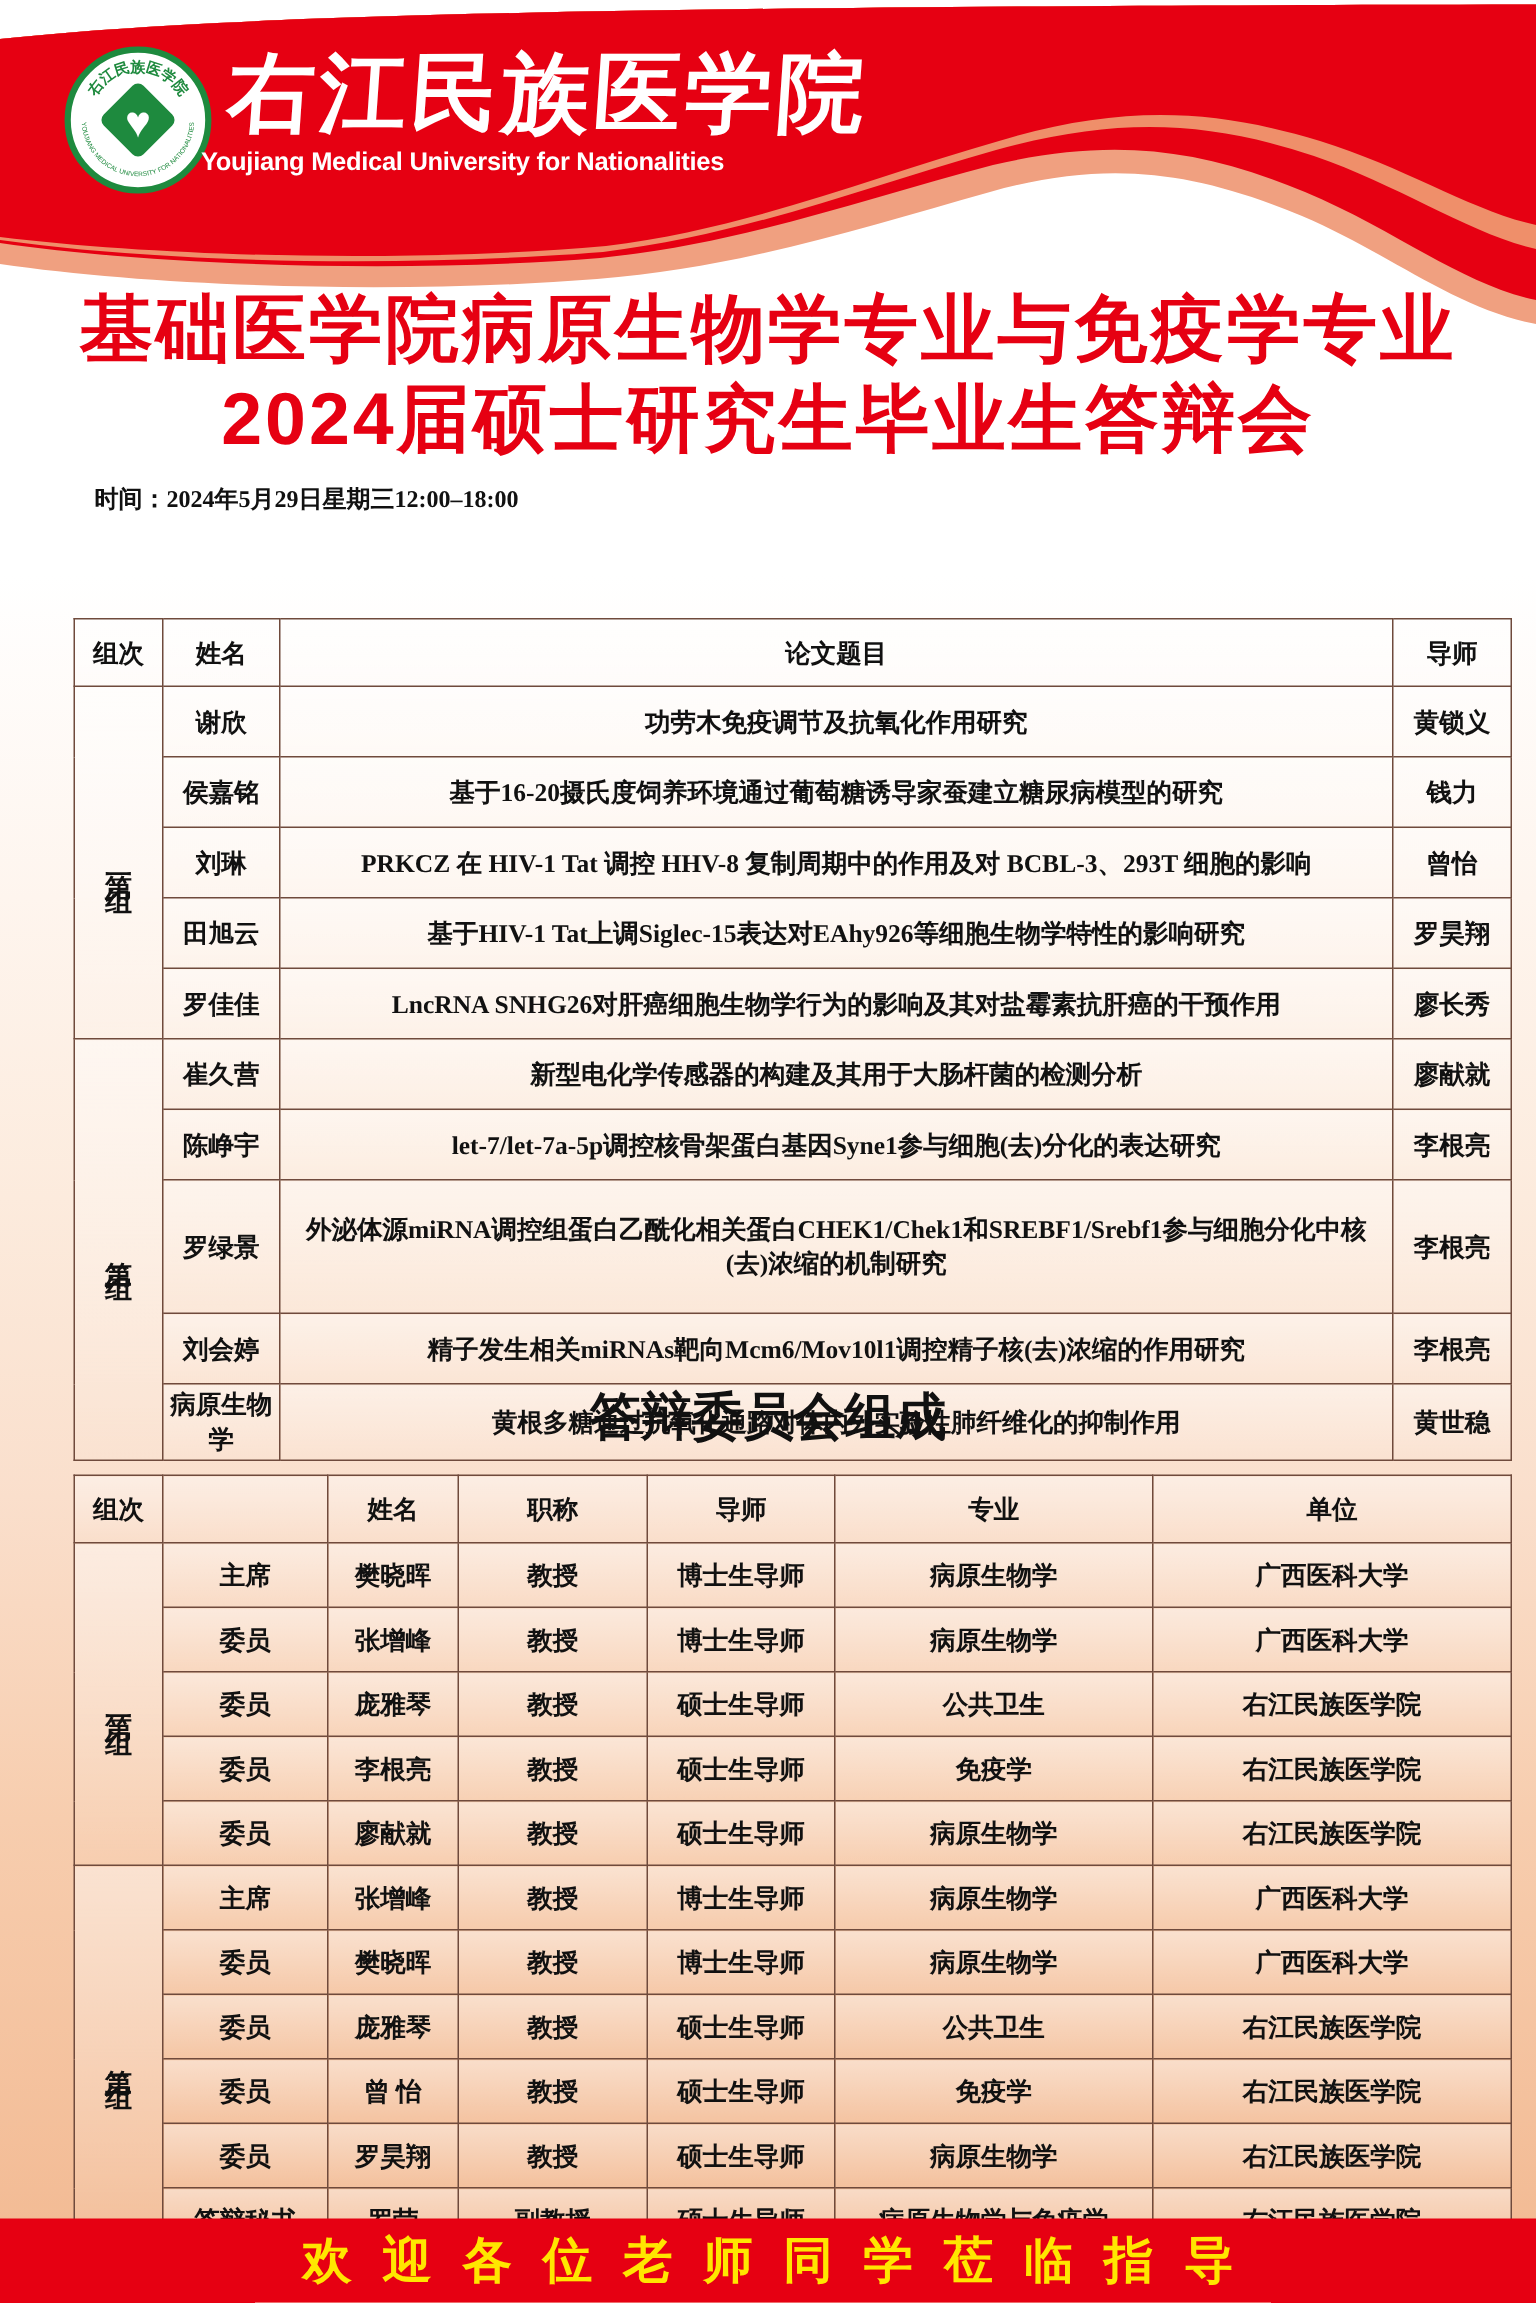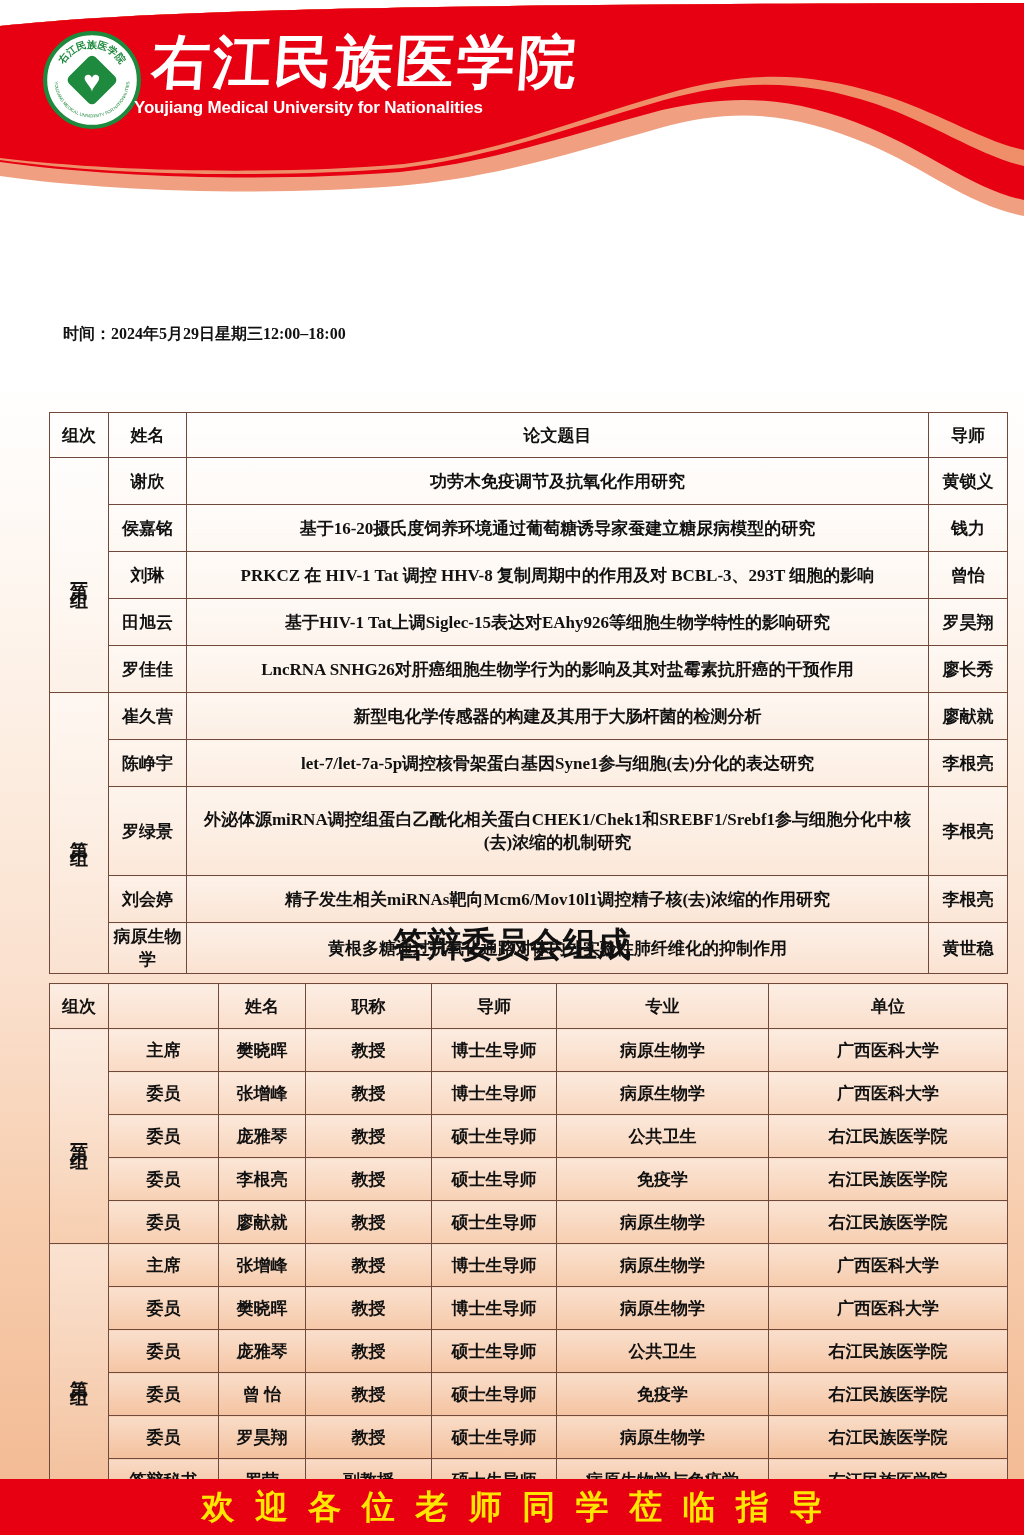--- a/index.html
+++ b/index.html
@@ -68,20 +68,22 @@
         <textPath href="#arcB" startOffset="50%" text-anchor="middle">YOUJIANG MEDICAL UNIVERSITY FOR NATIONALITIES</textPath>
       </text>
       <rect x="30" y="30" width="36" height="36" rx="5" fill="#1e8a3e" transform="rotate(45 48 48)"></rect>
       <text x="48" y="59" text-anchor="middle" font-size="28" fill="#ffffff">♥</text>
     </svg>
     <div class="uni-cn">右江民族医学院</div>
     <div class="uni-en">Youjiang Medical University for Nationalities</div>
   </div>
 
   <div class="title">
+    <div>基础医学院病原生物学专业与免疫学专业</div>
+    <div>2024届硕士研究生毕业生答辩会</div>
   </div>
 
   <div class="info">
     <div>时间：2024年5月29日星期三12:00–18:00</div>
   </div>
 
   <table class="t1">
     <colgroup>
         <col style="width:59px">
         <col style="width:78px">

